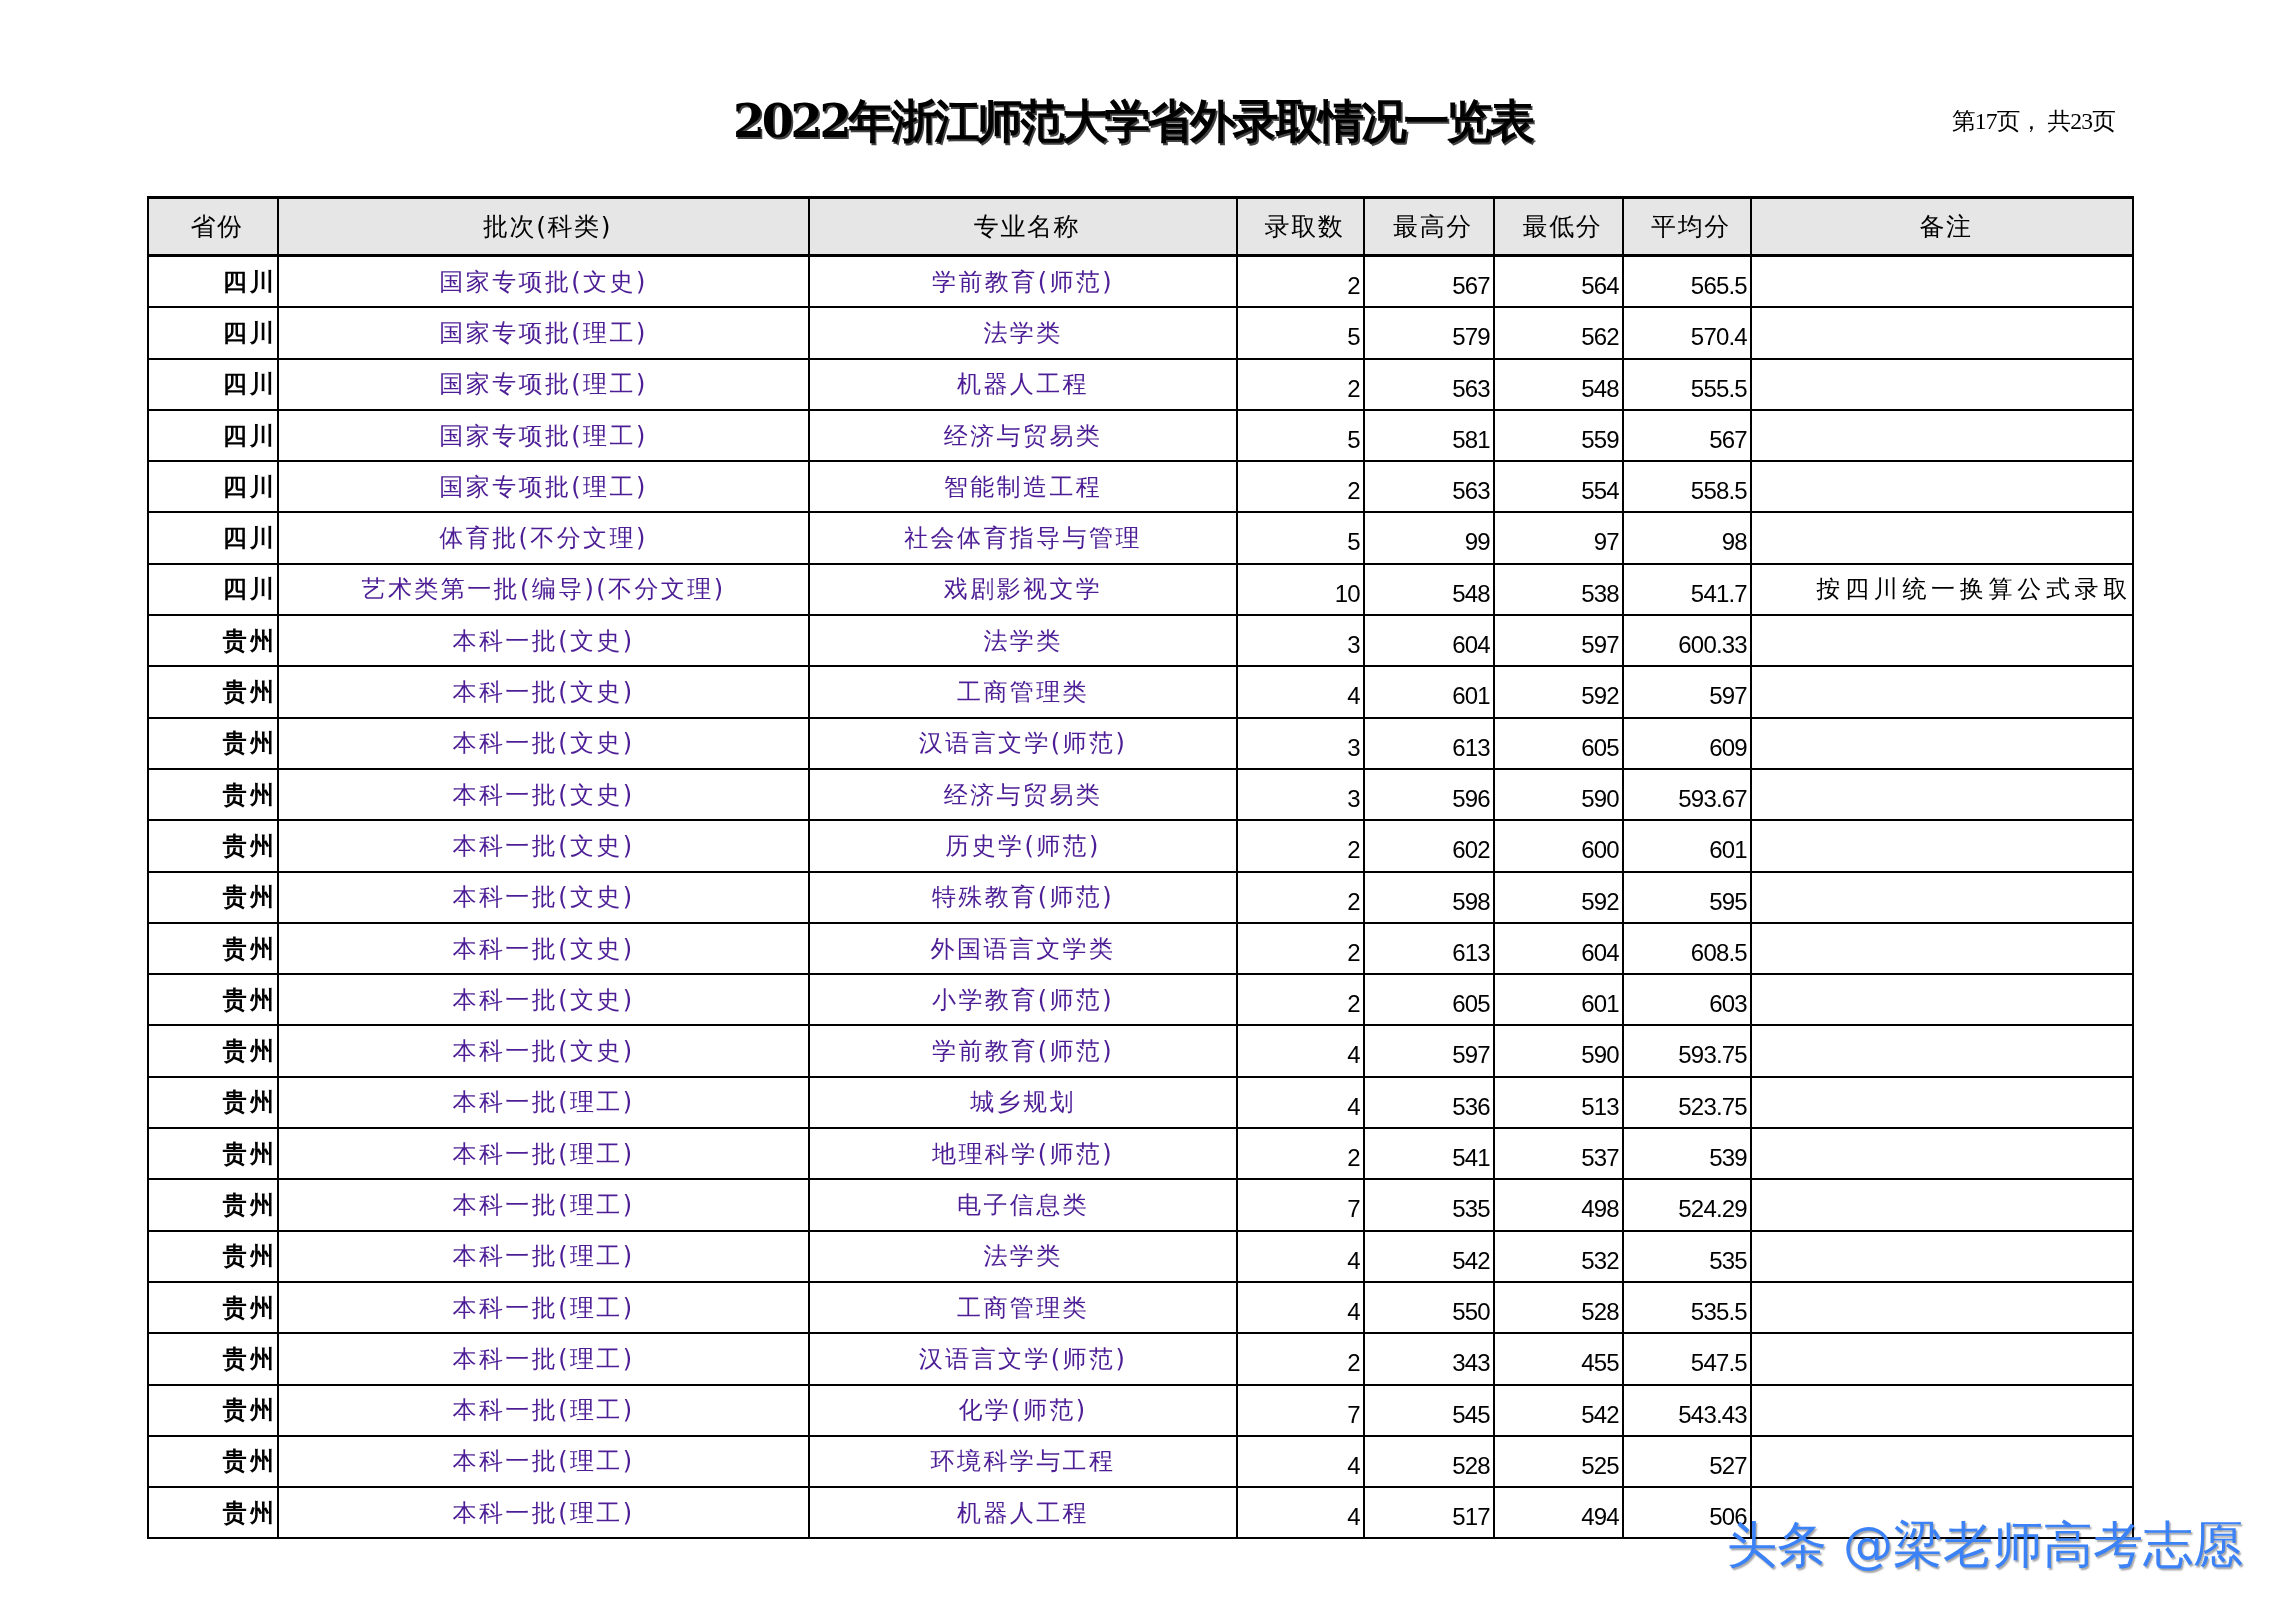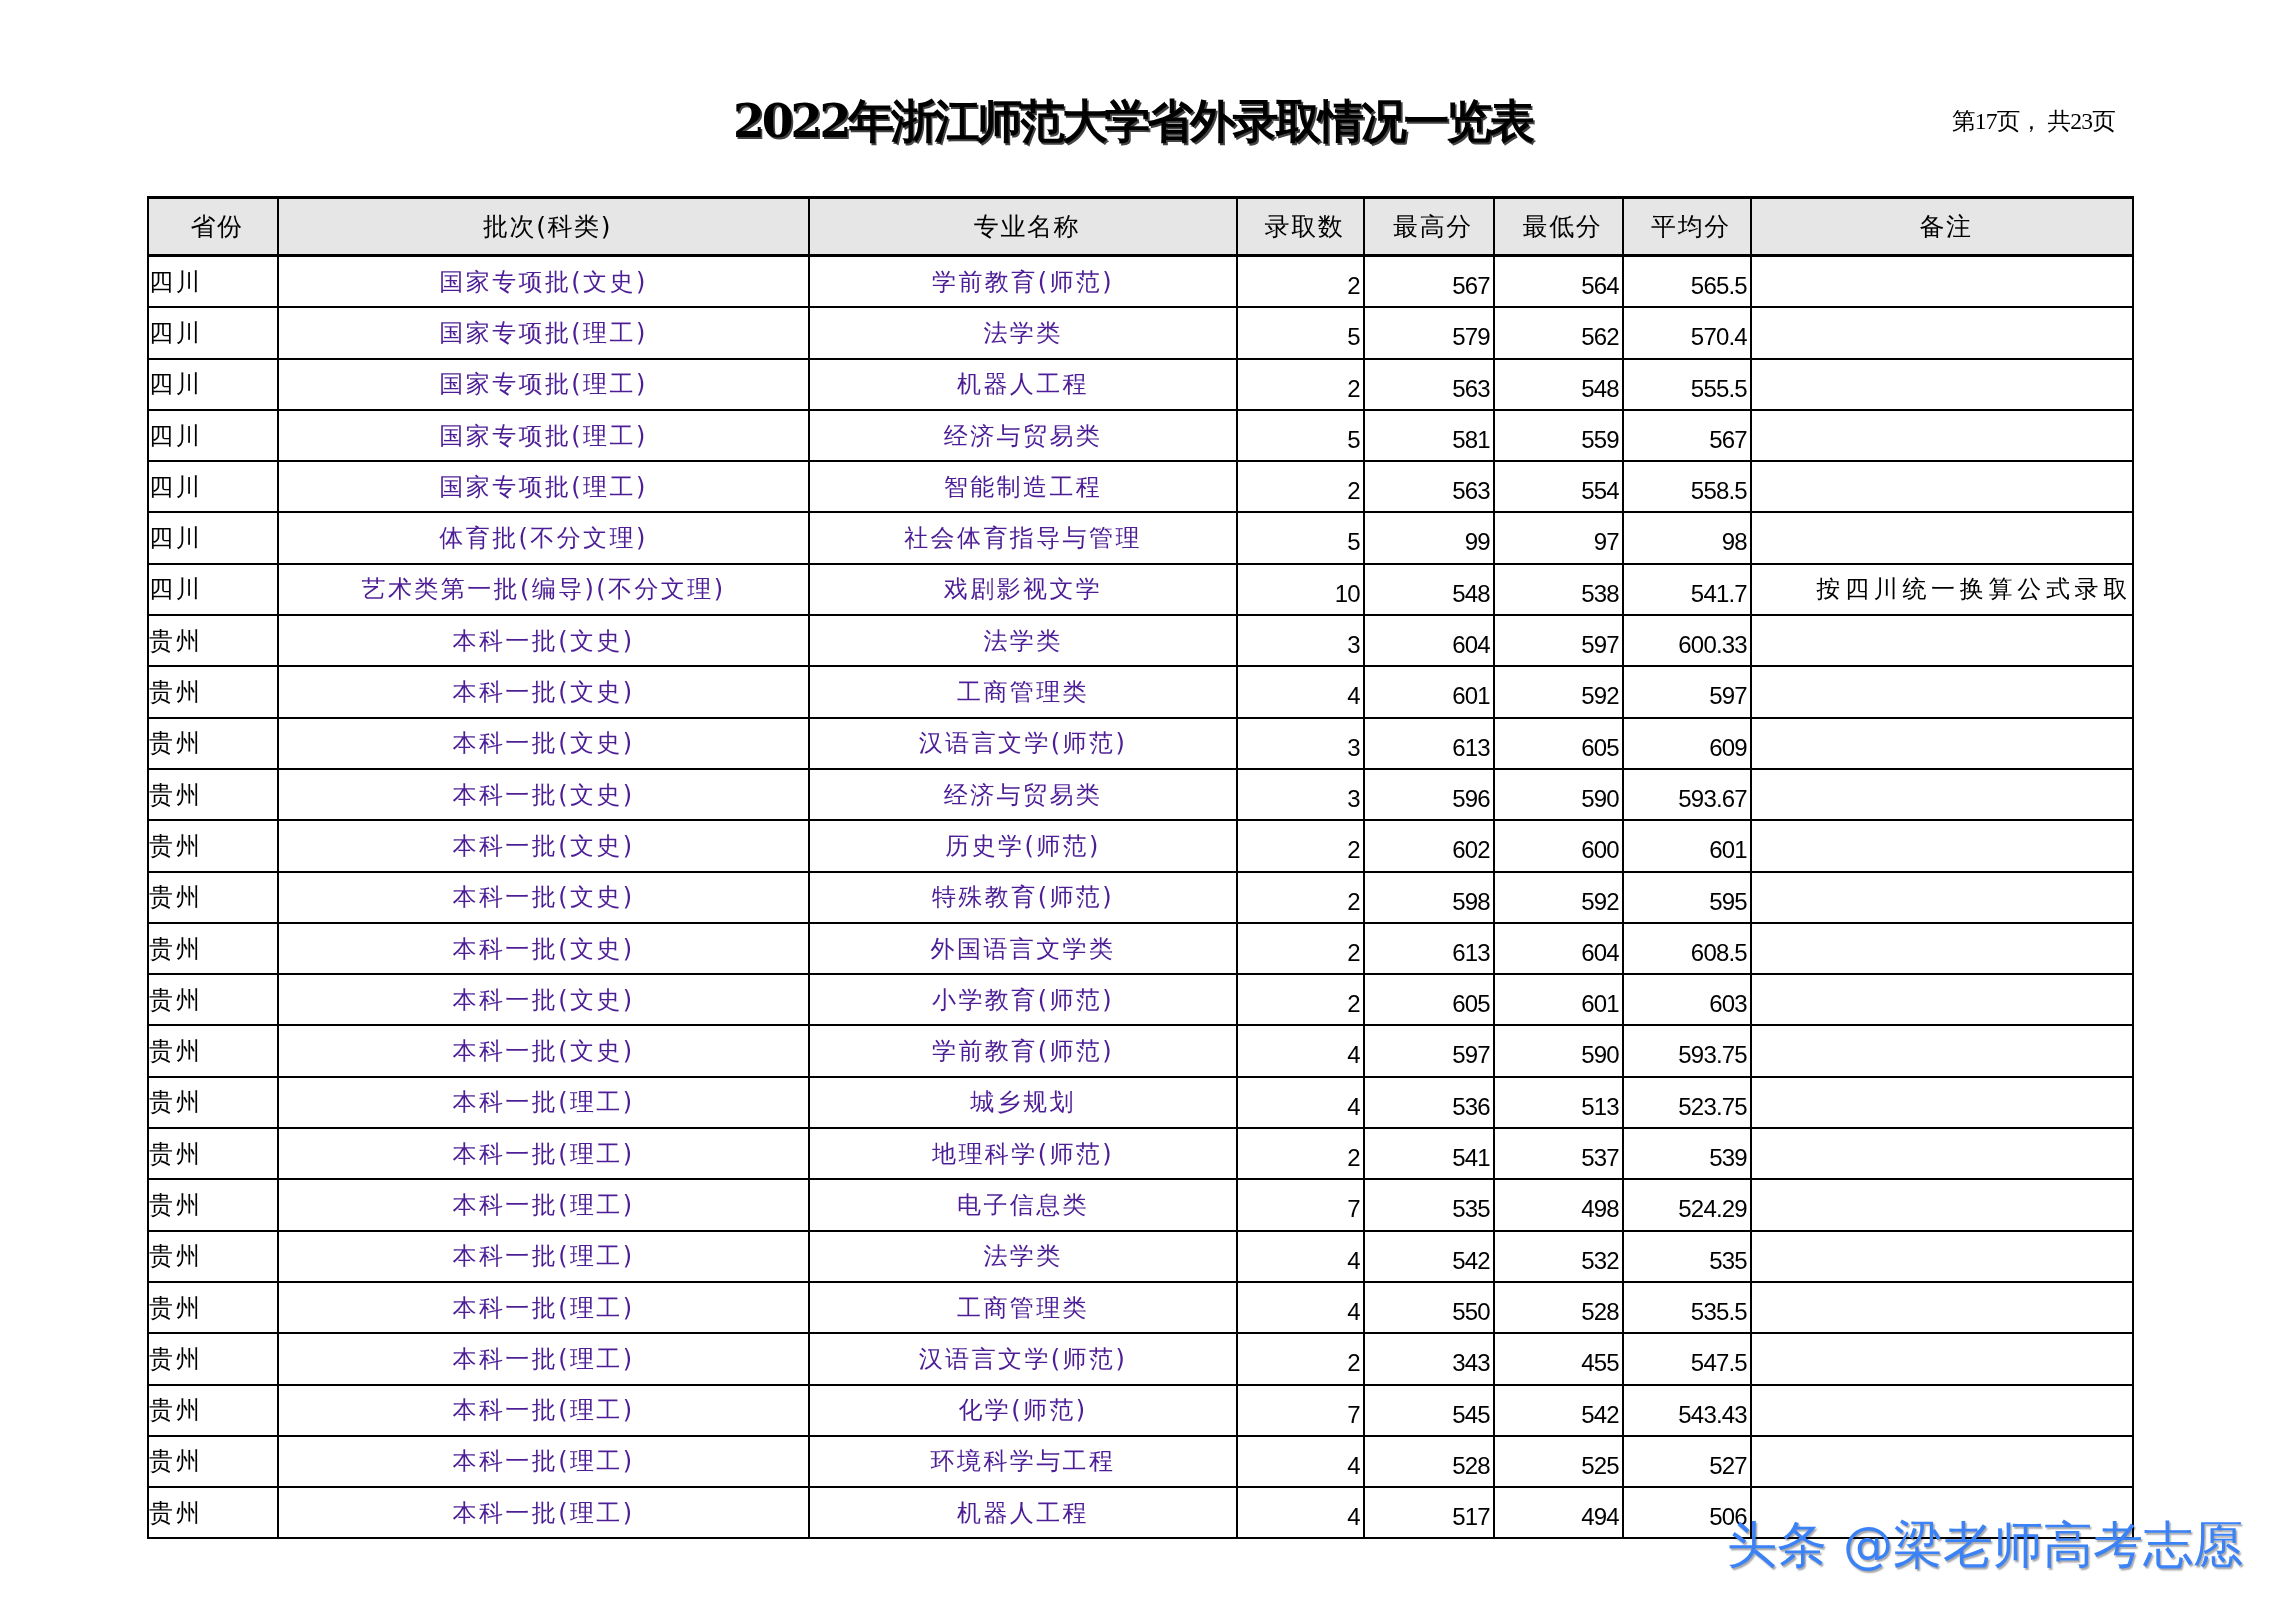--- a/index.html
+++ b/index.html
@@ -68,23 +68,23 @@
     border-top-width: 3.1px;
     letter-spacing: 1.6px;
     padding-left: 8px;
   }
   table.admissions tbody td {
     height: 43px;
     font-size: 24px;
     vertical-align: middle;
   }
   td.c-prov {
-    text-align: left;
+    text-align: right;
     font-family: "DejaVu Sans", "Liberation Sans", sans-serif;
-    font-weight: normal;
+    font-weight: bold;
     letter-spacing: 3.1px;
     font-size: 24px;
   }
   td.c-batch, td.c-major {
     text-align: center;
     font-family: "DejaVu Sans", "Liberation Sans", sans-serif;
     font-weight: normal;
     letter-spacing: 2.4px;
     color: #4c1d95;
   }

